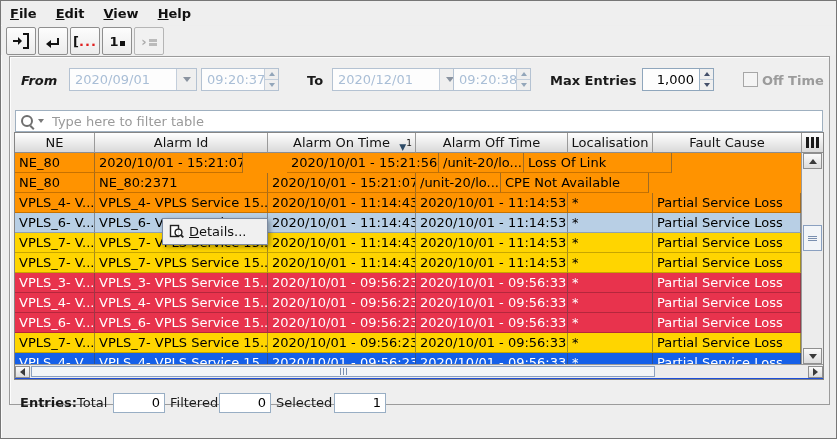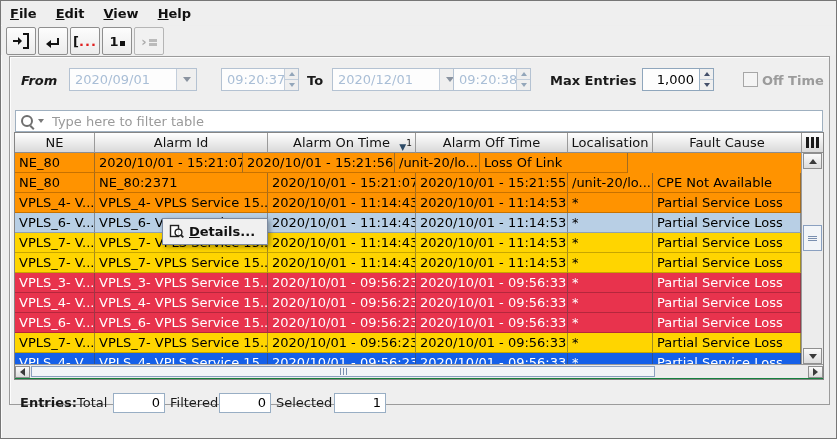--- a/index.html
+++ b/index.html
@@ -45,21 +45,21 @@
   .search-box{position:absolute;left:14px;top:109px;width:806px;height:20px;background:#fff;
               border:1px solid #9fb0c0;display:flex;align-items:center;}
   .search-icon-wrap{display:flex;align-items:center;margin:0 4px 0 5px;}
   .mag{width:8px;height:8px;border:2px solid #6f6f6f;border-radius:50%;position:relative;}
   .mag::after{content:"";position:absolute;left:8px;top:8px;width:5px;height:2px;background:#6f6f6f;transform:rotate(45deg);transform-origin:0 0;}
   .mag-caret{width:0;height:0;border-left:3px solid transparent;border-right:3px solid transparent;border-top:4px solid #7a7a7a;margin-left:5px;}
   .search-box input{flex:1;border:none;outline:none;font:13px "DejaVu Sans","Liberation Sans",sans-serif;
                     background:transparent;color:#701a75;padding:0 4px;}
   .search-box input::placeholder{color:#9a9a9a;opacity:1;}
   
-  .table-region{position:absolute;left:13px;top:131px;width:808px;height:246px;border:1px solid #858585;background:#15803d;}
+  .table-region{position:absolute;left:13px;top:131px;width:808px;height:246px;border:1px solid #858585;background:#1d4ed8;}
   .thead{position:absolute;left:0;top:0;height:20px;display:flex;}
   .th{height:20px;line-height:20px;text-align:center;background:linear-gradient(#ffffff,#d9d9d9);
       border-right:1px solid #9a9a9a;border-bottom:1px solid #8d8d8d;box-sizing:border-box;
       white-space:nowrap;overflow:hidden;position:relative;color:#111;}
   .sort-badge{position:absolute;right:3px;top:0;font-size:9px;color:#2c4a66;}
   .sort-badge .rank{font-size:9px;vertical-align:super;color:#111;}
   .corner-btn{position:absolute;left:786px;top:0;width:22px;height:20px;background:linear-gradient(#ffffff,#d9d9d9);
               border-bottom:1px solid #8d8d8d;box-sizing:border-box;display:flex;align-items:center;justify-content:center;gap:2px;
               border-left:1px solid #9a9a9a;}
   .corner-btn i{display:block;width:3px;height:11px;background:#1a1a1a;}
@@ -81,21 +81,21 @@
   .hthumb{position:absolute;left:16px;top:1px;width:624px;height:11px;background:#f2f5f8;border:1px solid #8aa0c0;
           box-sizing:border-box;display:flex;align-items:center;justify-content:center;gap:2px;}
   .hthumb i{display:block;width:1px;height:7px;background:#7a90b0;}
   .tri-l{width:0;height:0;border-top:4px solid transparent;border-bottom:4px solid transparent;border-right:5px solid #3a3a3a;}
   .tri-r{width:0;height:0;border-top:4px solid transparent;border-bottom:4px solid transparent;border-left:5px solid #3a3a3a;}
   .tri-u{width:0;height:0;border-left:4px solid transparent;border-right:4px solid transparent;border-bottom:5px solid #3a3a3a;}
   .tri-d{width:0;height:0;border-left:4px solid transparent;border-right:4px solid transparent;border-top:5px solid #3a3a3a;}
   
   .ctx-menu{position:absolute;left:161px;top:217px;width:104px;height:25px;background:#f0f0f0;
             border:1px solid #7c8aa0;box-shadow:2px 2px 5px rgba(0,0,0,.35);display:flex;align-items:center;z-index:50;}
-  .ctx-item{display:flex;align-items:center;gap:5px;padding:0 8px 0 6px;font-weight:bold;color:#111;width:100%;}
+  .ctx-item{display:flex;align-items:center;gap:5px;padding:0 8px 0 6px;font-weight:normal;color:#111;width:100%;}
   .ctx-item u{text-decoration:underline;}
   
   .statusbar{position:absolute;left:0;top:392px;width:100%;height:20px;}
   .st-label{position:absolute;top:2px;color:#1a1a1a;}
   .st-field{position:absolute;top:0;width:46px;height:17px;background:#fff;border:1px solid #98aec4;
             text-align:right;padding:1px 4px 0 0;box-sizing:content-box;color:#000;}
 </style>
 </head>
 <body>
 
@@ -141,21 +141,21 @@
 
   <div class="panel"></div>
 
   <span class="flabel" style="left:20px;font-style:italic;">From</span>
   <div class="field" style="left:68px;width:126px;">
     <span class="val">2020/09/01</span>
     <span class="combo-btn">
         <span class="combo-arrow"></span>
       </span>
   </div>
-  <div class="field" style="left:220px;width:76px;">
+  <div class="field" style="left:200px;width:76px;">
     <span class="val">09:20:37</span>
     <span class="spin-col">
       <span class="spin-btn">
           <span class="tri-up"></span>
         </span>
       <span class="spin-btn">
           <span class="tri-down"></span>
         </span>
     </span>
   </div>
@@ -217,29 +217,28 @@
           <i></i>
           <i></i>
           <i></i>
         </span>
     </div>
 
     <div class="tbody">
         <div class="trow" style="background: rgb(255, 147, 0); color: rgb(0, 0, 0);">
           <div class="tcell" style="width: 80px;">NE_80</div>
           <div class="tcell" style="width: 148px;">2020/10/01 - 15:21:07</div>
-          <div class="tcell" style="width: 152px;">2020/10/01 - 15:21:56</div>
+          <div class="tcell" style="width: 152px; margin-left: 44px;">2020/10/01 - 15:21:56</div>
           <div class="tcell" style="width: 85px;">/unit-20/lo...</div>
           <div class="tcell" style="width: 148px;">Loss Of Link</div>
         </div>
         <div class="trow" style="background: rgb(255, 147, 0); color: rgb(0, 0, 0);">
           <div class="tcell" style="width: 80px;">NE_80</div>
           <div class="tcell" style="width: 173px;">NE_80:2371</div>
           <div class="tcell" style="width: 148px;">2020/10/01 - 15:21:07</div>
-          <div class="tcell" style="width: 152px;">2020/10/01 - 15:21:55</div>
           <div class="tcell" style="width: 85px;">/unit-20/lo...</div>
           <div class="tcell" style="width: 148px;">CPE Not Available</div>
         </div>
         <div class="trow" style="background: rgb(255, 147, 0); color: rgb(0, 0, 0);">
           <div class="tcell" style="width: 80px;">VPLS_4- V...</div>
           <div class="tcell" style="width: 173px;">VPLS_4- VPLS Service 15...</div>
           <div class="tcell" style="width: 148px;">2020/10/01 - 11:14:43</div>
           <div class="tcell" style="width: 152px;">2020/10/01 - 11:14:53</div>
           <div class="tcell" style="width: 85px;">*</div>
           <div class="tcell" style="width: 148px;">Partial Service Loss</div>

